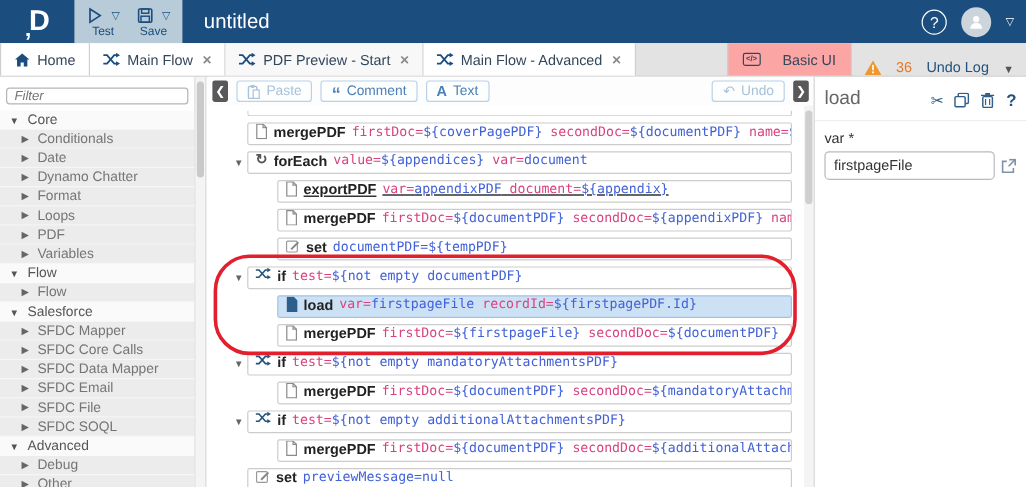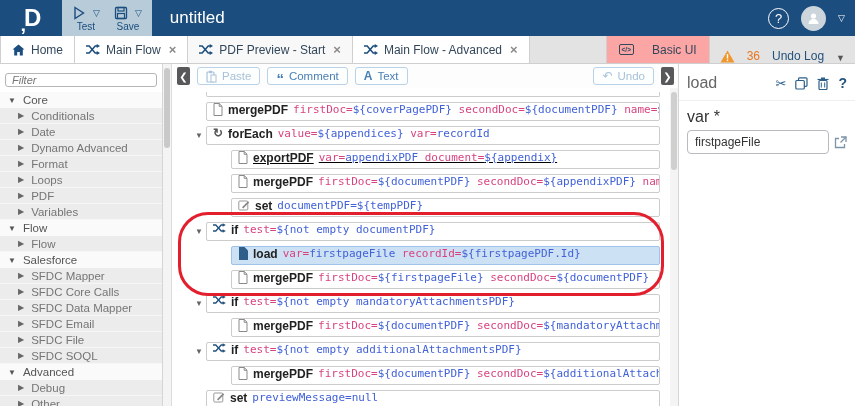--- a/index.html
+++ b/index.html
@@ -72,21 +72,21 @@
   #annotation-oval { position:absolute; left:5px; top:124px; width:486px; height:84px; border:3px solid #e31e2d; border-radius:30px; pointer-events:none; z-index:5; }
 
   
   #inspector { position:absolute; left:678px; top:64px; width:177px; height:342px; background:#fff; border-left:1px solid #d5d5d5; }
   #insp-header { display:flex; align-items:center; padding:10px 8px 8px 8px; border-bottom:1px solid #eee; }
   #insp-title { font-size:16px; color:#666; }
   #insp-icons { margin-left:auto; display:flex; align-items:center; gap:9px; }
   .insp-ic { color:#2e5f8a; font-size:13px; cursor:pointer; display:flex; align-items:center; }
   #insp-help { font-weight:bold; font-size:14px; color:#23527c; cursor:pointer; }
   .field { padding:7px 8px 0 8px; }
-  .field-label { font-size:16px; color:#333; margin-bottom:4px; }
+  .field-label { font-size:12px; color:#333; margin-bottom:4px; }
   .field-row { display:flex; align-items:center; gap:5px; }
   .field-input { flex:1; height:24px; border:1px solid #b9b9c0; border-radius:4px; padding:0 7px; font-size:12px; color:#333; font-family:"Liberation Sans",sans-serif; min-width:0; }
   .dots-btn { color:#777; font-weight:bold; font-size:11px; letter-spacing:1px; cursor:pointer; }
   .ext-ic { cursor:pointer; display:flex; align-items:center; }
 </style>
 </head>
 <body>
 
 <div id="topbar">
   <div id="logo">
@@ -211,21 +211,21 @@
       <div class="tree-item">
         <span class="tri">▶</span>
         <span>Conditionals</span>
       </div>
       <div class="tree-item">
         <span class="tri">▶</span>
         <span>Date</span>
       </div>
       <div class="tree-item">
         <span class="tri">▶</span>
-        <span>Dynamo Advanced</span>
+        <span>Dynamo Chatter</span>
       </div>
       <div class="tree-item">
         <span class="tri">▶</span>
         <span>Format</span>
       </div>
       <div class="tree-item">
         <span class="tri">▶</span>
         <span>Loops</span>
       </div>
       <div class="tree-item">
@@ -332,21 +332,21 @@
           <span class="fcode"><span class="tok-attr">firstDoc=</span><span class="tok-val">${coverPagePDF}</span><span class="tok-attr"> secondDoc=</span><span class="tok-val">${documentPDF}</span><span class="tok-attr"> name=</span><span class="tok-val">${documentPDF.title}</span></span>
         </div>
       </div>
       <div class="frow" style="margin-left: 15px;">
         <span class="caret">▼</span>
         <div class="fbox">
           <span class="ficon">
             <span class="glyph-ic">↻</span>
           </span>
           <span class="fname">forEach</span>
-          <span class="fcode"><span class="tok-attr">value=</span><span class="tok-val">${appendices}</span><span class="tok-attr"> var=</span><span class="tok-val">recordId</span></span>
+          <span class="fcode"><span class="tok-attr">value=</span><span class="tok-val">${appendices}</span><span class="tok-attr"> var=</span><span class="tok-val">document</span></span>
         </div>
       </div>
       <div class="frow" style="margin-left: 58px; text-decoration: underline;">
         <div class="fbox">
           <span class="ficon">
             <svg width="10" height="13" viewBox="0 0 10 13">
               <path d="M1 0.5 h5.2 L9 3.3 V12.5 H1 Z" fill="none" stroke="#8a8a8a"></path>
               <path d="M6.2 0.5 V3.3 H9" fill="none" stroke="#8a8a8a"></path>
             </svg>
           </span>

